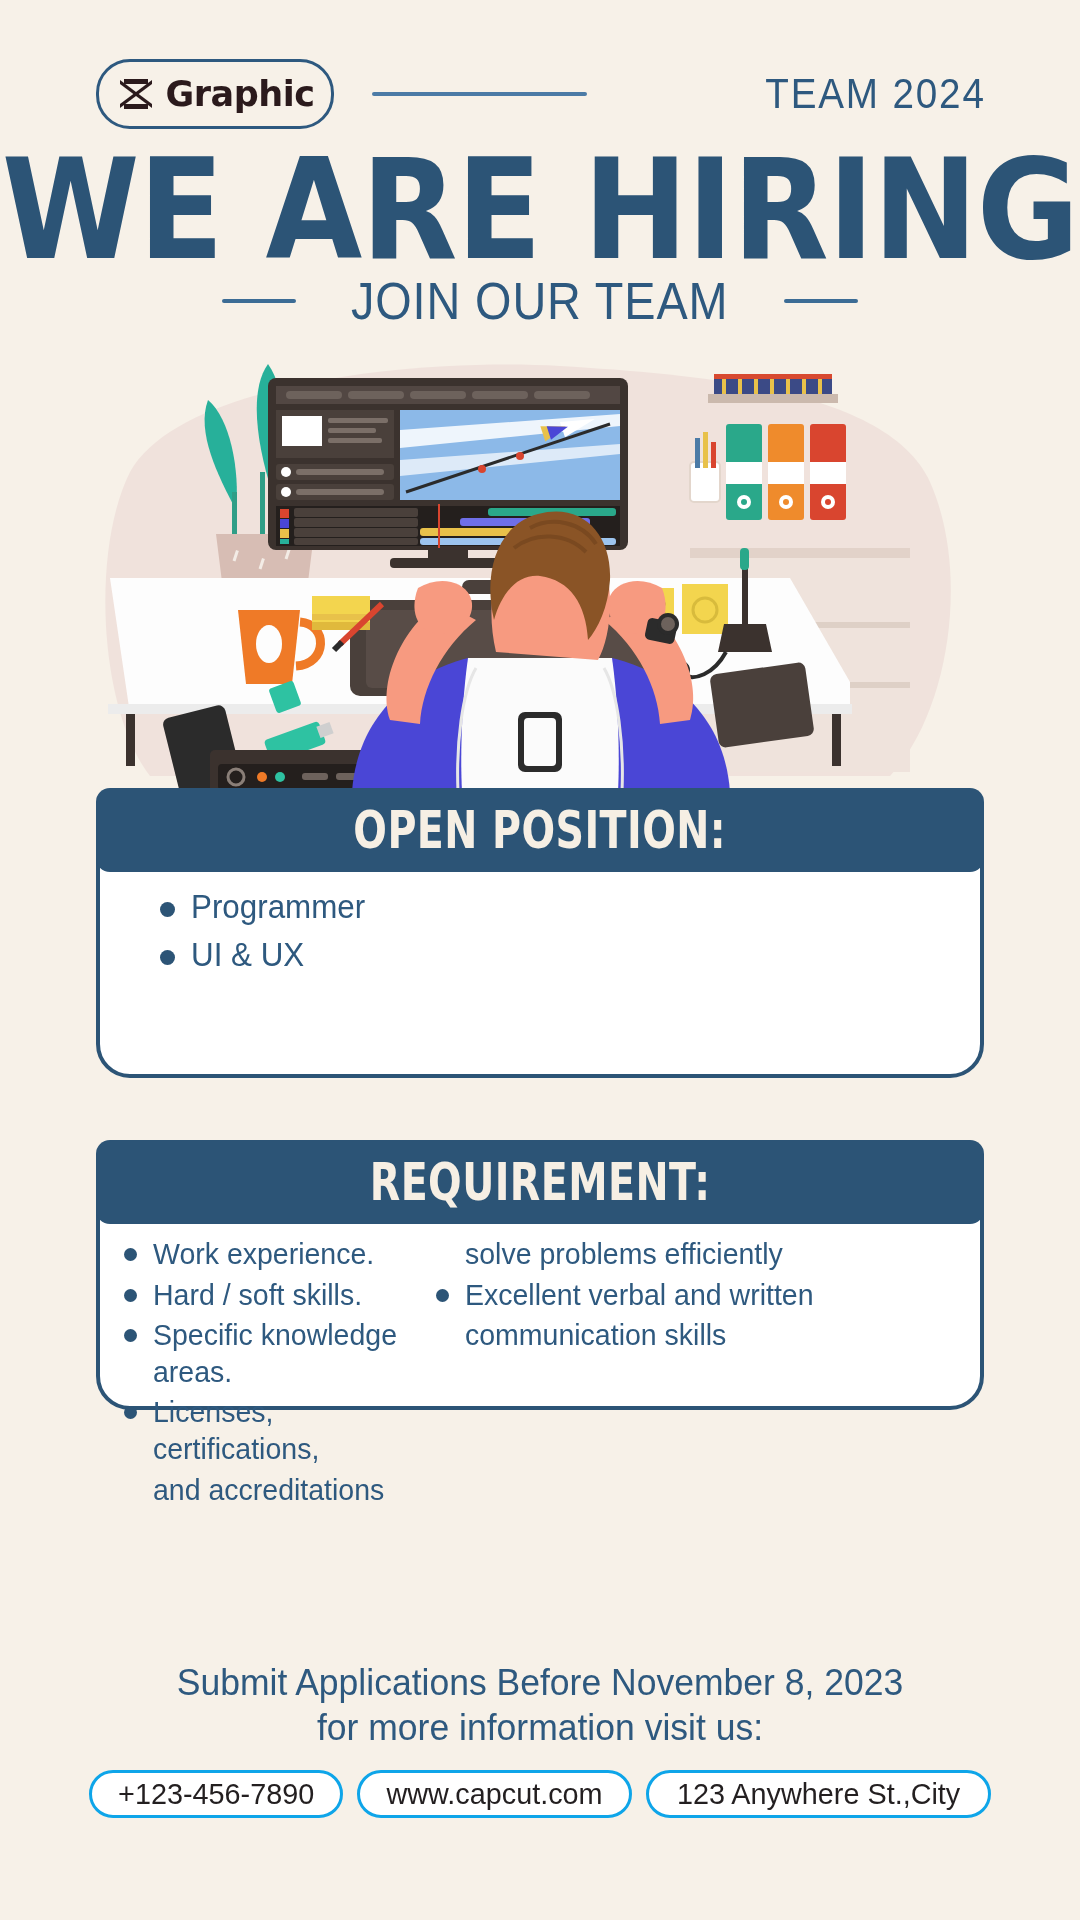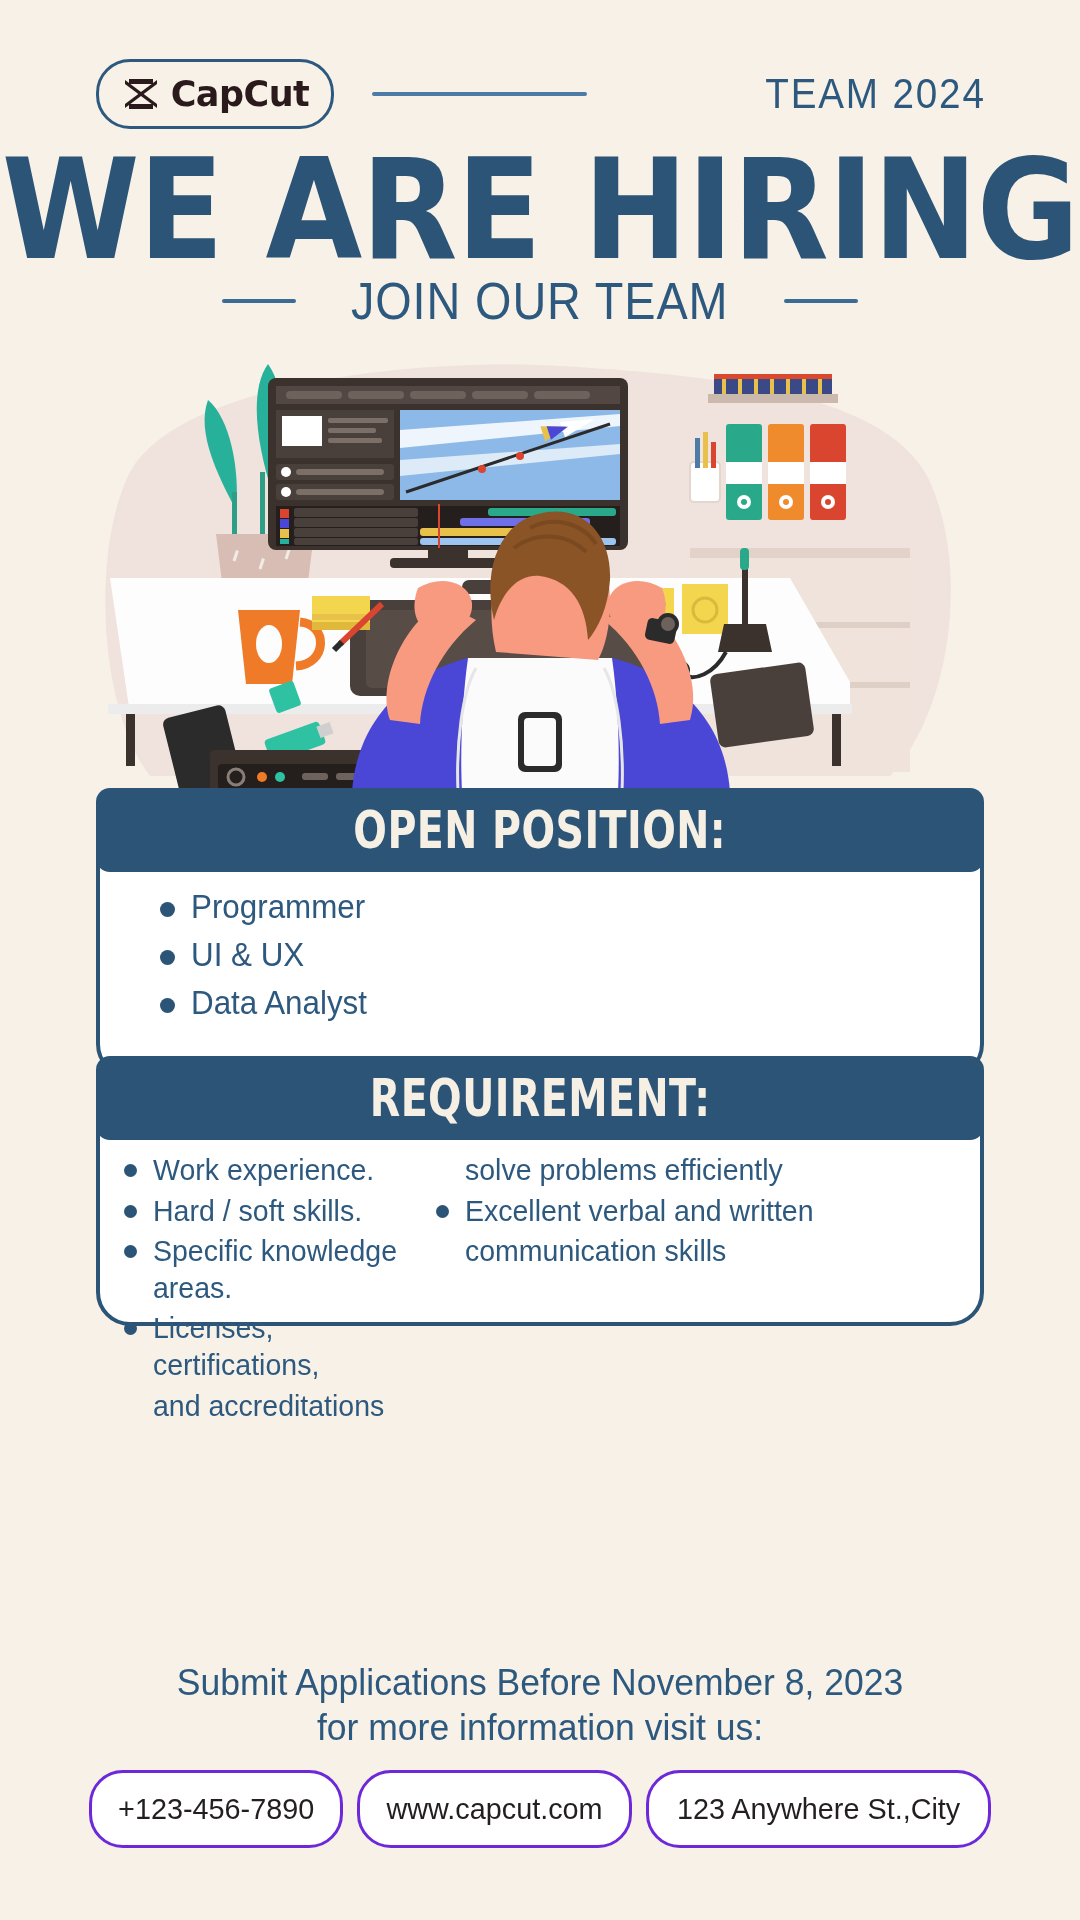--- a/index.html
+++ b/index.html
@@ -71,21 +71,21 @@
 
   
   .card{
     position:absolute;left:96px;width:888px;
     background:#ffffff;
     border:4px solid #2c5476;
     border-radius:34px;
     box-sizing:border-box;
   }
   #positions-card{top:788px;height:290px;}
-  #requirements-card{top:1056px;height:270px;}
+  #requirements-card{top:1140px;height:270px;}
 
   .band{
     position:absolute;left:-4px;top:-4px;width:888px;height:84px;
     background:#2c5476;border-radius:14px;
     display:flex;align-items:center;justify-content:center;
     box-sizing:border-box;
   }
   .band-text{
     font-size:46px;font-weight:bold;color:#f6efe4;letter-spacing:0.5px;
     font-family:"DejaVu Sans", sans-serif;
@@ -131,21 +131,21 @@
     position:absolute;left:0;top:1660px;width:1080px;text-align:center;
     font-size:37px;color:#2e597f;line-height:1.22;
     font-family:"Liberation Sans Narrow","Liberation Sans",sans-serif;
     transform:scaleX(0.96);
   }
   .pills{
     position:absolute;left:0;top:1770px;width:1080px;
     display:flex;align-items:center;justify-content:center;gap:14px;
   }
   .pill{
-    height:78px;border:3px solid #6d28d9;border-radius:34px;
+    height:48px;border:3px solid #0ea5e9;border-radius:34px;
     background:#ffffff;
     display:flex;align-items:center;justify-content:center;
     padding:0 22px;box-sizing:border-box;
   }
   .pill-text{
     font-size:30px;color:#231f20;
     font-family:"Liberation Sans Narrow","Liberation Sans",sans-serif;
     transform:scaleX(0.96);white-space:nowrap;
   }
 </style>
@@ -155,21 +155,21 @@
 <div class="poster">
 
   <div class="topbar">
     <div class="logo-pill">
       <svg class="capcut-mark" viewBox="0 0 40 34">
         <path d="M4 3 L36 27 L36 31 L4 7 Z" fill="#2b1a1c"></path>
         <path d="M36 3 L4 27 L4 31 L36 7 Z" fill="#2b1a1c"></path>
         <rect x="8" y="2" width="24" height="5" fill="#2b1a1c"></rect>
         <rect x="8" y="27" width="24" height="5" fill="#2b1a1c"></rect>
       </svg>
-      <span class="logo-text">CapCut</span>
+      <span class="logo-text">Graphic</span>
     </div>
     <div class="head-rule"></div>
     <div class="team-year">TEAM 2024</div>
   </div>
 
   <div class="title">WE ARE HIRING</div>
 
   <div class="subtitle-row">
     <div class="sub-rule"></div>
     <div class="subtitle">JOIN OUR TEAM</div>
@@ -382,24 +382,20 @@
     <div class="cols">
       <div class="col">
         <div class="li">
           <span class="dot"></span>
           <span class="li-text">Programmer</span>
         </div>
         <div class="li">
           <span class="dot"></span>
           <span class="li-text">UI &amp; UX</span>
         </div>
-        <div class="li">
-          <span class="dot"></span>
-          <span class="li-text">Data Analyst</span>
-        </div>
       </div>
     </div>
   </div>
 
   <div class="card" id="requirements-card">
     <div class="band">
       <span class="band-text">REQUIREMENT:</span>
     </div>
     <div class="cols">
       <div class="col">

